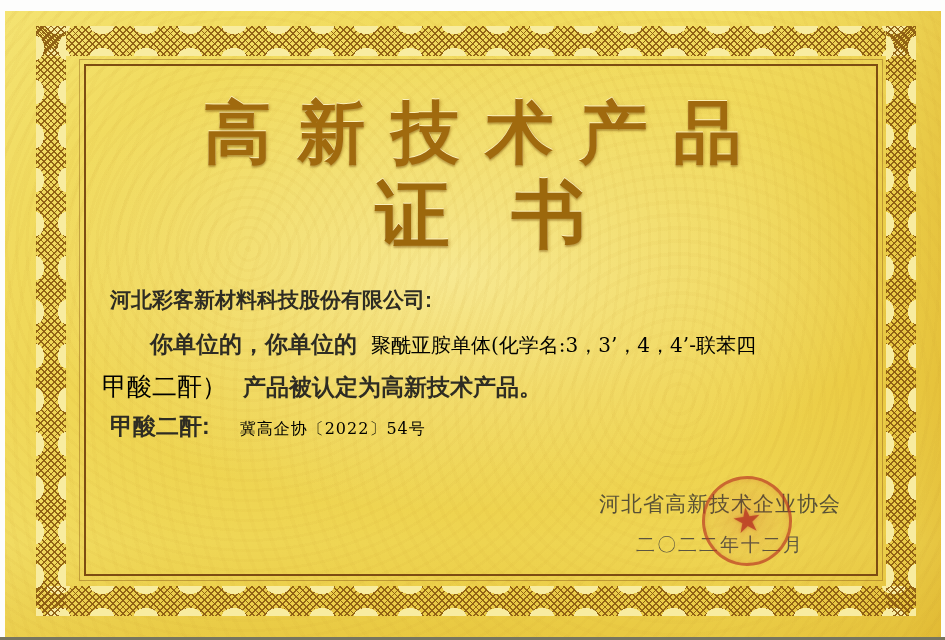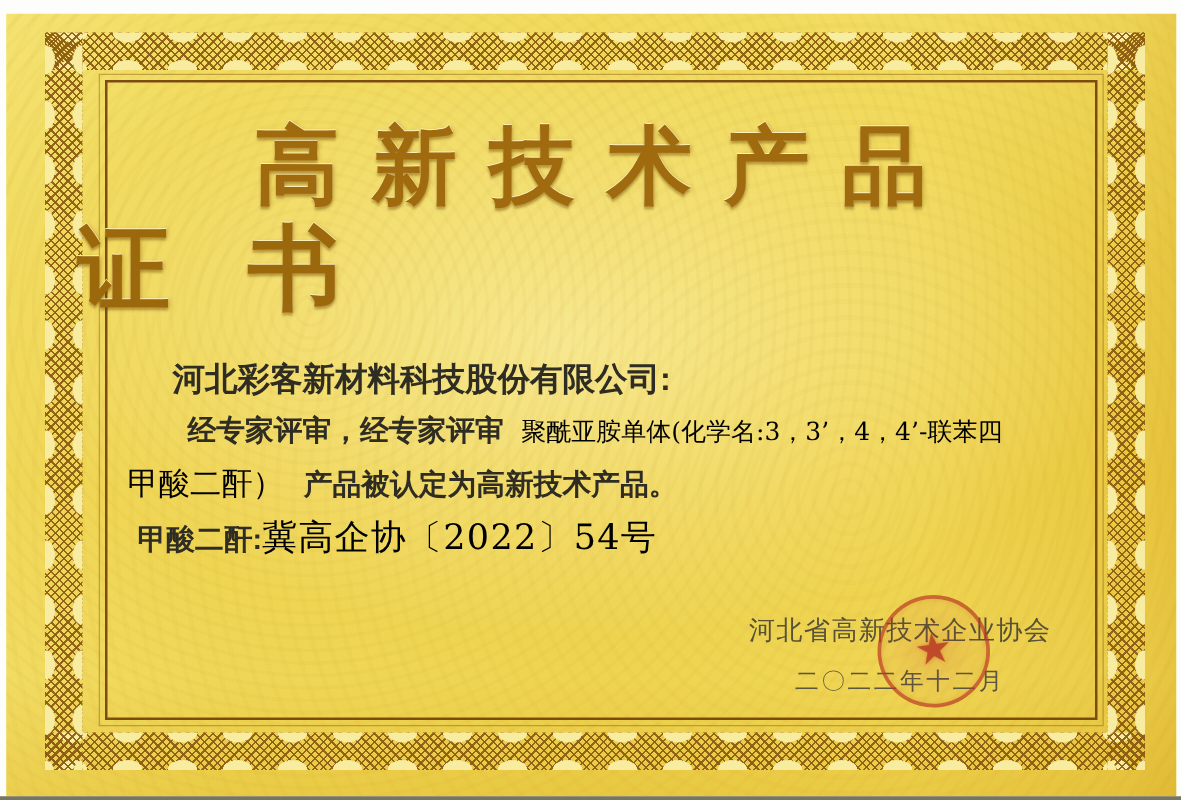--- a/index.html
+++ b/index.html
@@ -58,40 +58,40 @@
 
   
   .title-main{
     position:absolute;left:0;right:0;top:88px;text-align:center;
     font-size:68px;font-weight:900;letter-spacing:26px;padding-left:26px;
     color:#a06a0e;
     text-shadow:0 2px 2px rgba(110,64,4,.40), 0 -1px 0 rgba(255,246,200,.85), 2px 0 3px rgba(160,106,14,.25);
     font-family:"Liberation Sans",sans-serif;
   }
   .title-sub{
-    position:absolute;left:0;right:0;top:166px;text-align:left;
+    position:absolute;left:16px;right:0;top:166px;text-align:center;
     font-size:74px;font-weight:900;letter-spacing:62px;padding-left:62px;
     color:#9c680c;
     text-shadow:0 2px 2px rgba(110,64,4,.40), 0 -1px 0 rgba(255,246,200,.85), 2px 0 3px rgba(160,106,14,.25);
   }
   .serial-row{
     position:absolute;left:695px;top:240px;
     font-family:"DejaVu Serif",serif;font-size:16px;color:#6e6a56;letter-spacing:1px;
   }
   .text-hei{font-family:"Liberation Sans",sans-serif;font-weight:700;color:#2e2c23;}
   .text-kai{font-family:"DejaVu Serif",serif;font-weight:400;color:#000000;}
 
-  .company-line{position:absolute;left:110px;top:286px;font-size:26px;margin-left:28px;}
+  .company-line{position:absolute;left:110px;top:286px;font-size:21px;}
   .body-line2{position:absolute;left:150px;top:329px;font-size:23px;white-space:nowrap;}
   .body-line2 .product{font-size:20px;margin-left:14px;}
   .body-line3{position:absolute;left:102px;top:370px;font-size:23px;white-space:nowrap;}
   .body-line3 .product{font-size:25px;}
   .body-line3 .suffix{margin-left:16px;}
   .approval-line{position:absolute;left:110px;top:411px;font-size:23px;}
-  .approval-line .value{font-size:28px;margin-left:0;letter-spacing:1px;}
+  .approval-line .value{font-size:16px;margin-left:30px;letter-spacing:1px;}
   .validity-line{position:absolute;left:110px;top:451px;font-size:23px;letter-spacing:2px;}
   .validity-line .value{font-size:20px;margin-left:12px;}
 
   .issuer-block{position:absolute;left:580px;top:490px;width:280px;text-align:center;}
   .issuer-name{font-family:"DejaVu Serif",serif;font-size:21px;color:#585136;letter-spacing:1px;}
   .issue-date{margin-top:14px;font-family:"DejaVu Serif",serif;font-size:19px;color:#5c5540;letter-spacing:2px;}
 
   
   .seal{
     position:absolute;left:702px;top:476px;width:84px;height:84px;border-radius:50%;
@@ -121,21 +121,21 @@
   <div class="band v band-right"></div>
   <div class="inner-frame"></div>
 
   <div class="title-main">高新技术产品</div>
   <div class="title-sub">证书</div>
 
 
   <div class="company-line text-hei">河北彩客新材料科技股份有限公司:</div>
 
   <div class="body-line2">
-    <span class="text-hei">经专家评审，经专家评审</span><span class="text-kai product">聚酰亚胺单体(化学名:3，3’，4，4’-联苯四</span>
+    <span class="text-hei">你单位的，你单位的</span><span class="text-kai product">聚酰亚胺单体(化学名:3，3’，4，4’-联苯四</span>
   </div>
 
   <div class="body-line3">
     <span class="text-kai product">甲酸二酐）</span><span class="text-hei suffix">产品被认定为高新技术产品。</span>
   </div>
 
   <div class="approval-line">
     <span class="text-hei">甲酸二酐:</span><span class="text-kai value">冀高企协〔2022〕54号</span>
   </div>
 

